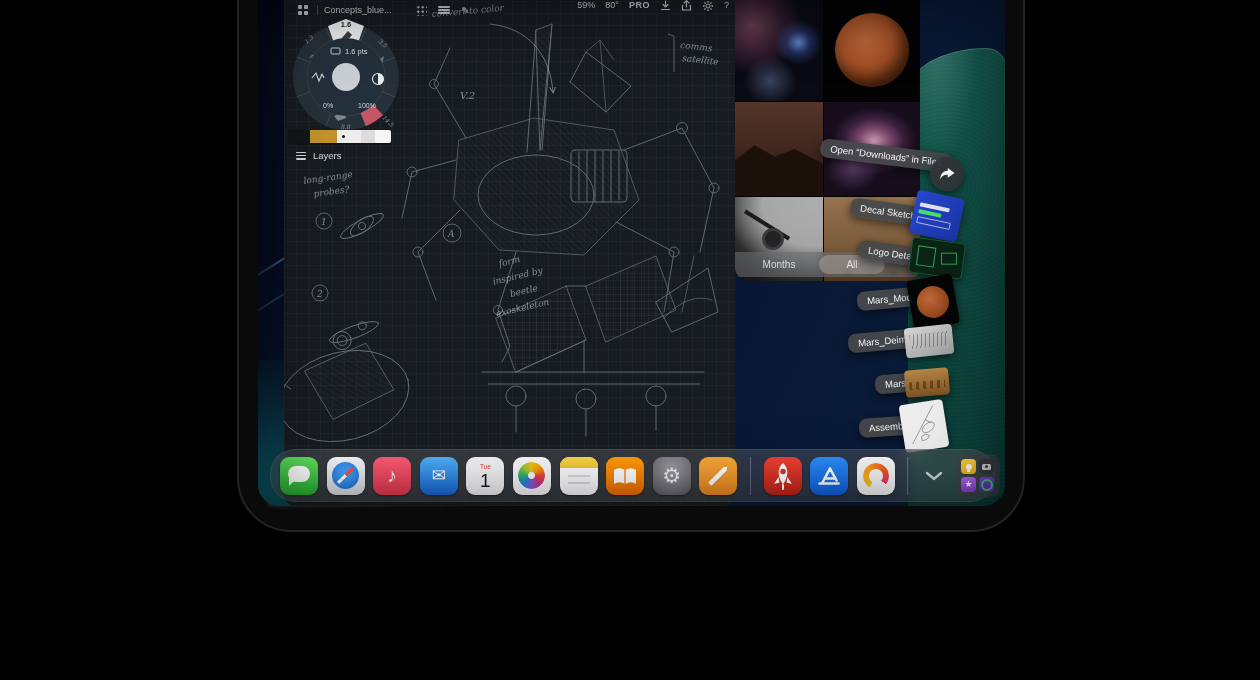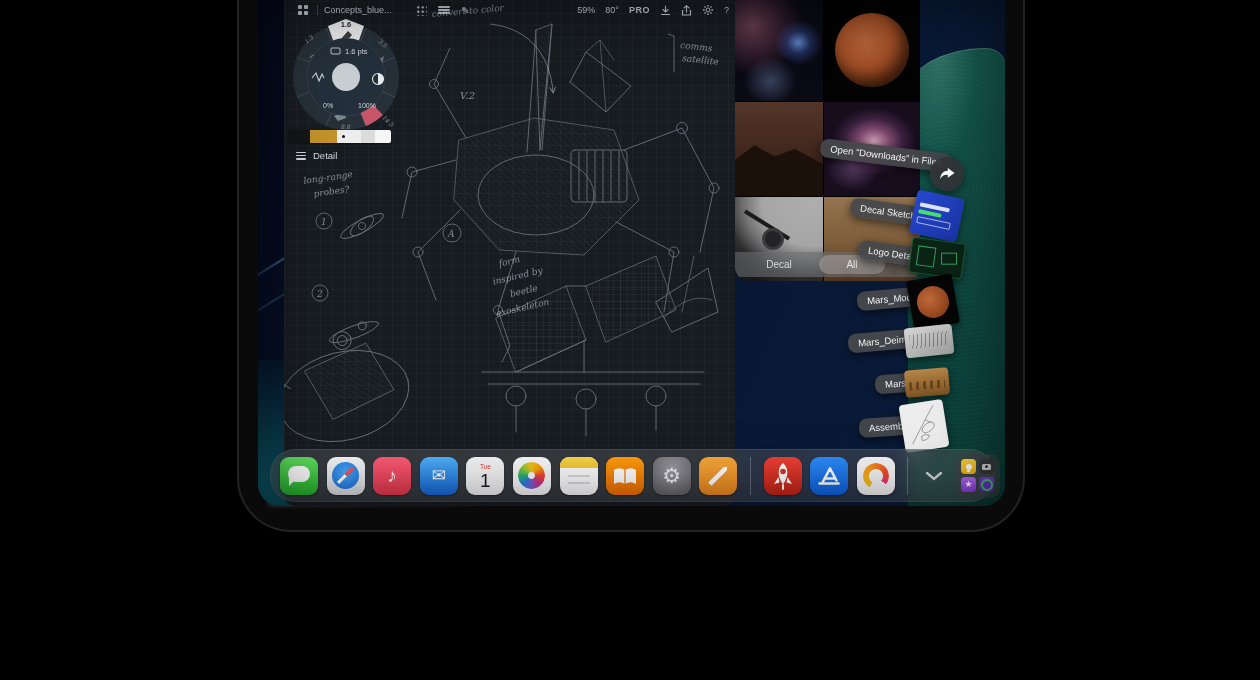--- a/index.html
+++ b/index.html
@@ -47,21 +47,21 @@
                width:16px; height:14px; color:#c2cbd2; }
   .squares-ico { display:grid; grid-template-columns:4px 4px; grid-template-rows:4px 4px; gap:1.5px; }
   .squares-ico i { background:#c2cbd2; border-radius:1px; }
   .t-sep { width:1px; height:10px; background:rgba(255,255,255,.22); margin:0 6px; }
   .doc-title { max-width:70px; white-space:nowrap; overflow:hidden; }
   .dots-ico { width:11px; height:11px;
               background-image:radial-gradient(circle, #c2cbd2 1px, transparent 1.3px);
               background-size:4.5px 4.5px; background-position:0 0; }
   .lines-ico i { display:block; width:12px; height:1.6px; background:#c2cbd2; margin:1.6px 0; border-radius:1px; }
   .nib-ico { font-size:10px; }
-  .c-tb-right { position:absolute; right:6px; top:0; height:20px; display:flex; align-items:center; gap:10px; }
+  .c-tb-right { position:absolute; right:6px; top:0; height:20px; display:flex; gap:10px; }
   .c-tb-right .txt { font-size:9px; color:#c2cbd2; }
   .pro { letter-spacing:.5px; font-weight:bold; }
   .mini-svg { display:block; }
 
   
   .wheel { position:absolute; left:6px; top:18px; }
   
   .colorbar { position:absolute; left:5px; top:130px; width:102px; height:13px; display:flex;
               border-radius:2px; overflow:hidden; box-shadow:0 1px 3px rgba(0,0,0,.5); }
   .colorbar .sw { height:100%; position:relative; }
@@ -409,35 +409,35 @@
       <span class="sw" style="width:14px;background:#dcdcdc"></span>
       <span class="sw" style="width:16px;background:#f6f6f6"></span>
     </div>
 
     <div class="layers-row">
       <span class="burger">
           <i></i>
           <i></i>
           <i></i>
         </span>
-      <span>Detail</span>
+      <span>Layers</span>
     </div>
   </div>
 
   <div class="photos">
     <div class="ph-grid">
       <div class="ph ph-nebula1"></div>
       <div class="ph ph-mars-planet"></div>
       <div class="ph ph-mars-surface"></div>
       <div class="ph ph-orion"></div>
       <div class="ph ph-voyager"></div>
       <div class="ph ph-rover"></div>
     </div>
     <div class="ph-bar">
-      <span class="seg-months">Decal</span>
+      <span class="seg-months">Months</span>
       <span class="seg-all">
         <span>All</span>
       </span>
     </div>
   </div>
 
   <div class="pill" style="left:562px; top:146px; transform:rotate(7deg);">Open “Downloads” in Files</div>
 
   <div class="share-fab">
     <svg width="18" height="16" viewBox="0 0 24 20">

